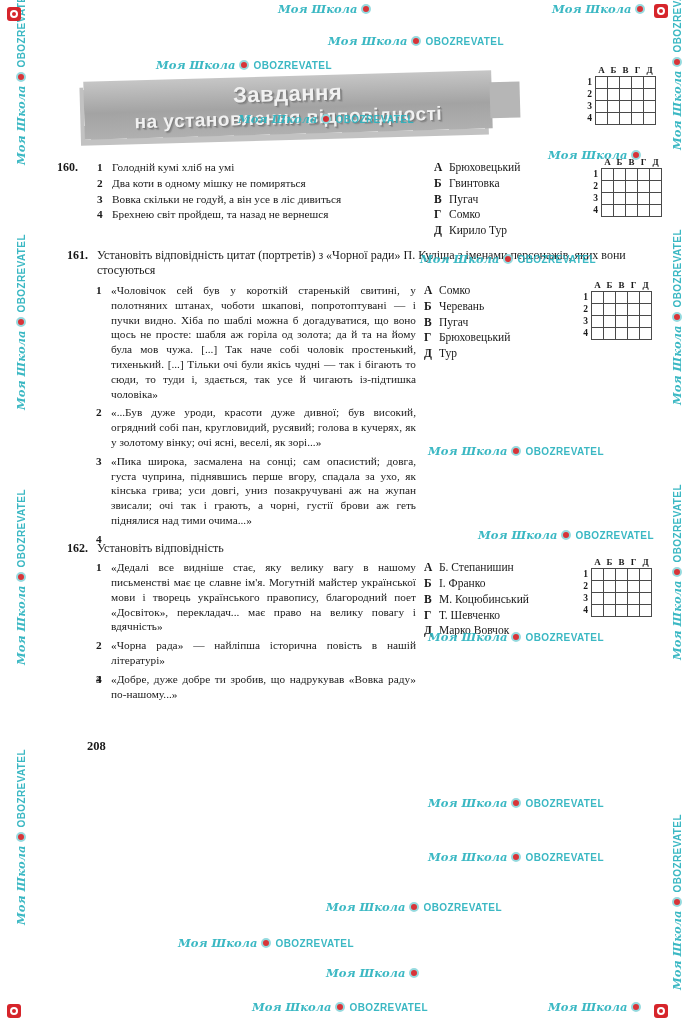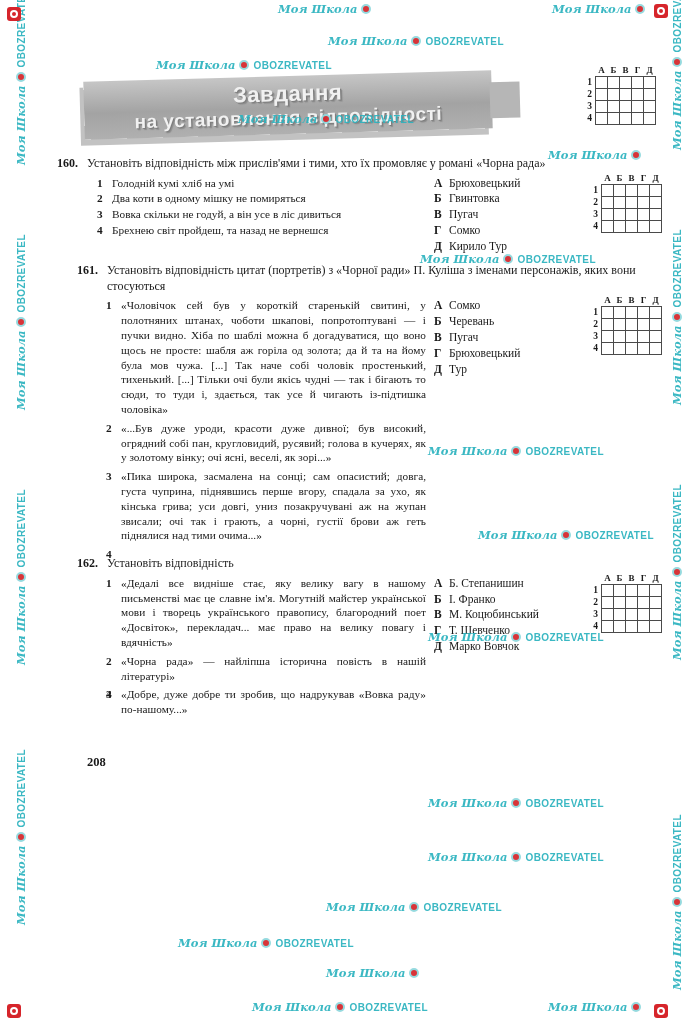--- a/index.html
+++ b/index.html
@@ -41,21 +41,21 @@
   .cell {
     width:13px; height:13px; box-sizing:border-box; background:#fff;
     border:1px solid #4a4a4a; flex:none;
   }
   .cell + .cell { margin-left:-1px; }
   .agrid.sample { position:absolute; left:584px; top:68px; z-index:1; }
 
   
   .content { position:relative; padding:156px 28px 0 57px; z-index:2; }
   .question { margin-bottom:9px; }
-  .q161, .q162 { margin-left:20px; }
+  .q161, .q162 { margin-left:10px; }
   .q-prompt {
     position:relative; padding-left:30px; font-size:12px; line-height:15.5px;
     margin-bottom:4px;
   }
   .q-num { position:absolute; left:0; top:0; font-weight:bold; }
   .q-body { display:flex; align-items:flex-start; }
 
   .items { list-style:none; margin:0; padding:0; }
   .q160 .items { margin-left:40px; width:330px; }
   .q161 .items, .q162 .items { margin-left:29px; width:320px; }
@@ -137,21 +137,20 @@
         <span class="cell"></span>
         <span class="cell"></span>
       </div>
     </div>
 
   <div class="content">
 
     <section class="question q160">
       <div class="q-prompt">
         <span class="q-num">160.</span>
-        <span>Установіть відповідність між прислів'ями і тими, хто їх промовляє у романі «Чорна рада»</span>
       </div>
       <div class="q-body">
         <ol class="items">
           <li><span class="item-num">1</span><span>Голодній кумі хліб на умі</span></li>
           <li><span class="item-num">2</span><span>Два коти в одному мішку не помиряться</span></li>
           <li><span class="item-num">3</span><span>Вовка скільки не годуй, а він усе в ліс дивиться</span></li>
           <li><span class="item-num">4</span><span>Брехнею світ пройдеш, та назад не вернешся</span></li>
         </ol>
         <ul class="options">
           <li><span class="opt-letter">А</span><span>Брюховецький</span></li>

